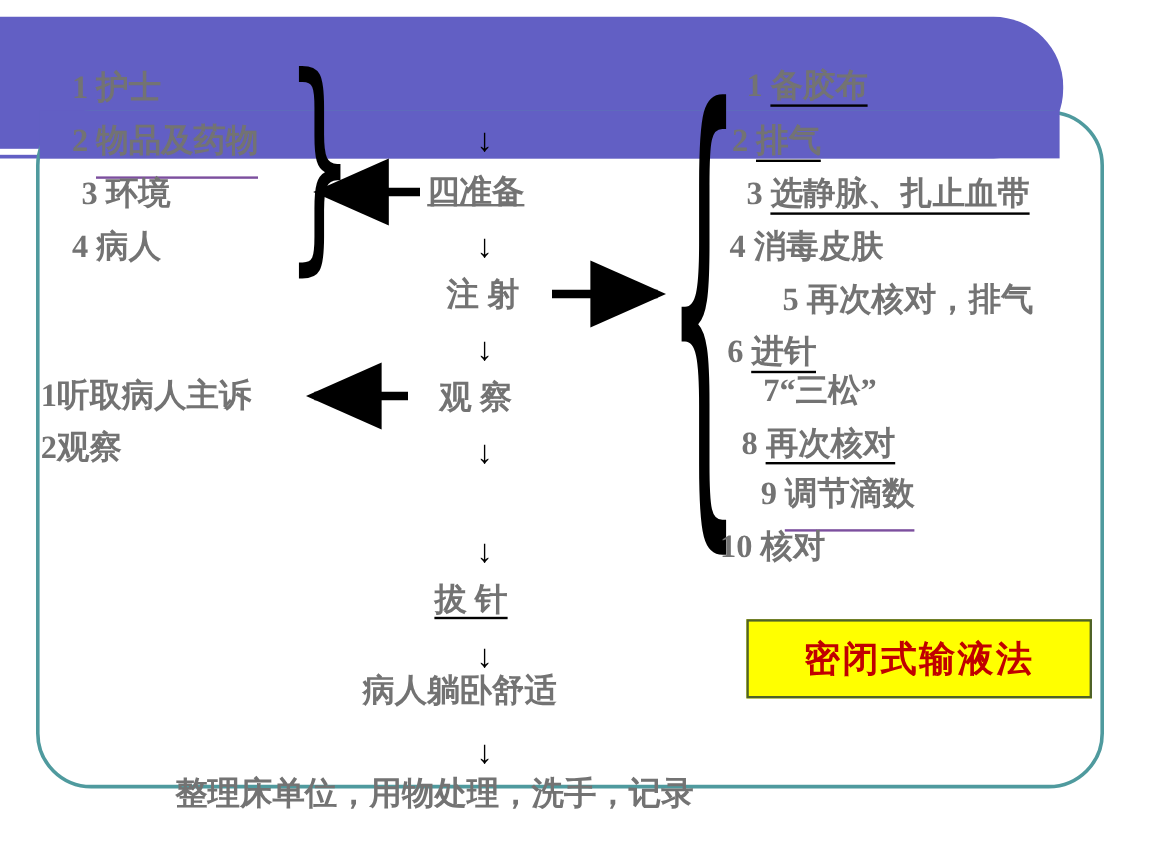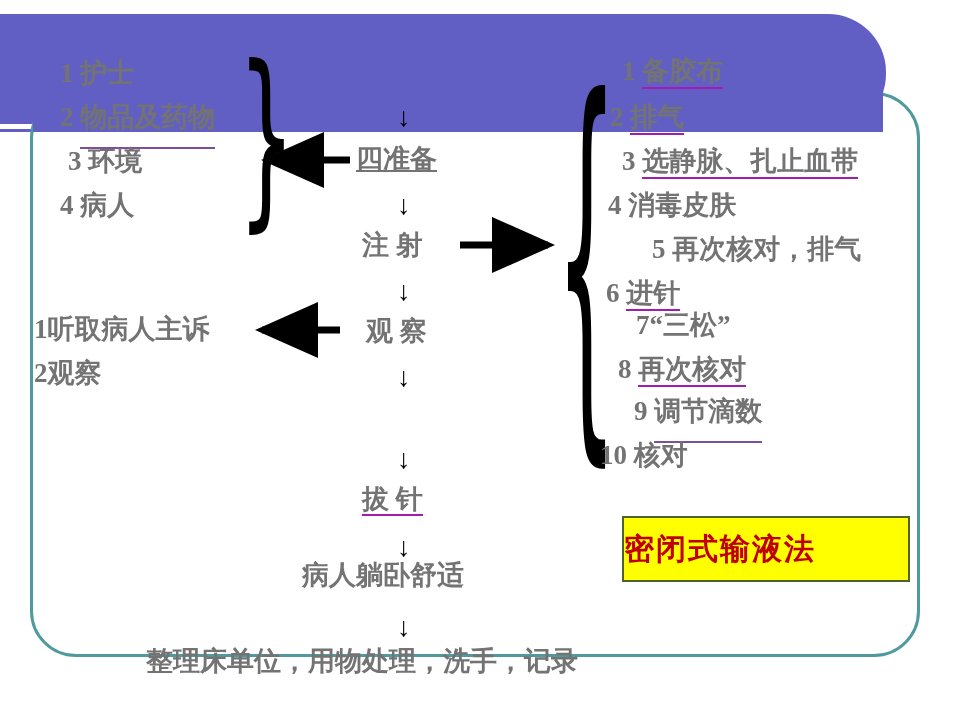--- a/index.html
+++ b/index.html
@@ -73,39 +73,40 @@
   .right-col { font-size: 27px; }
 
   .arrow-down {
     position: absolute;
     font-size: 27px;
     color: #000000;
     font-weight: bold;
     line-height: 1;
   }
   .underline-red {
-    border-bottom: 2px solid #a21caf;
+    border-bottom: 2px solid #000000;
     padding-bottom: 1px;
   }
   .underline-purple {
     border-bottom: 2px solid #7c4f9e;
     padding-bottom: 15px;
   }
   
   .yellow-box {
     position: absolute;
     left: 622px;
     top: 516px;
     width: 288px;
     height: 66px;
     background: #ffff00;
     border: 2px solid #4f6228;
     box-sizing: border-box;
     display: flex;
     align-items: center;
+    justify-content: center;
   }
   .yellow-box span {
     color: #c00000;
     font-size: 30px;
     font-weight: bold;
     letter-spacing: 2px;
   }
   
   .brace {
     position: absolute;
@@ -179,21 +180,21 @@
   <div class="txt left-col" style="left:34px; top:316px;">
     <span>1</span><span>听取病人主诉</span>
   </div>
   <div class="txt left-col" style="left:34px; top:360px;">
     <span>2</span><span>观察</span>
   </div>
 
   <div class="arrow-down" style="left:397px; top:104px;">↓</div>
   <div class="txt center-col" style="left:356px; top:146px;text-decoration:underline;">四准备</div>
   <div class="arrow-down" style="left:397px; top:192px;">↓</div>
-  <div class="txt center-col" style="left:362px; top:232px;">注 射</div>
+  <div class="txt center-col" style="left:372px; top:232px;">注 射</div>
   <div class="arrow-down" style="left:397px; top:278px;">↓</div>
   <div class="txt center-col" style="left:366px; top:318px;">观 察</div>
   <div class="arrow-down" style="left:397px; top:364px;">↓</div>
   <div class="arrow-down" style="left:397px; top:446px;">↓</div>
   <div class="txt center-col underline-red" style="left:362px; top:486px;">拔 针</div>
   <div class="arrow-down" style="left:397px; top:534px;">↓</div>
   <div class="txt center-col" style="left:302px; top:562px;">病人躺卧舒适</div>
   <div class="arrow-down" style="left:397px; top:614px;">↓</div>
   <div class="txt center-col" style="left:146px; top:648px;">整理床单位，用物处理，洗手，记录</div>
 

